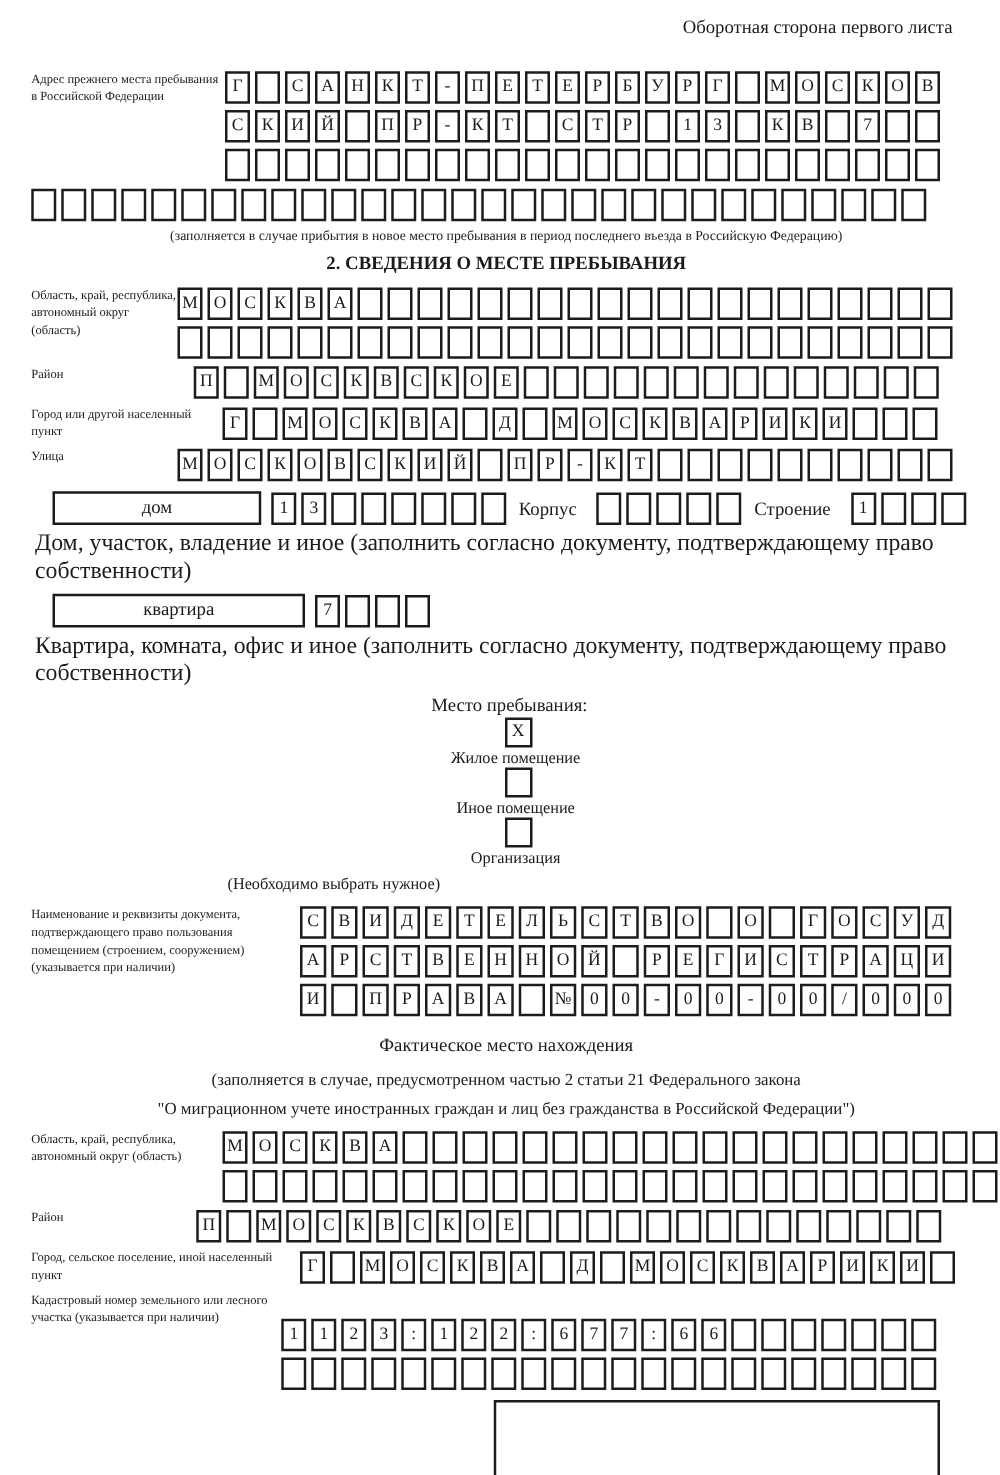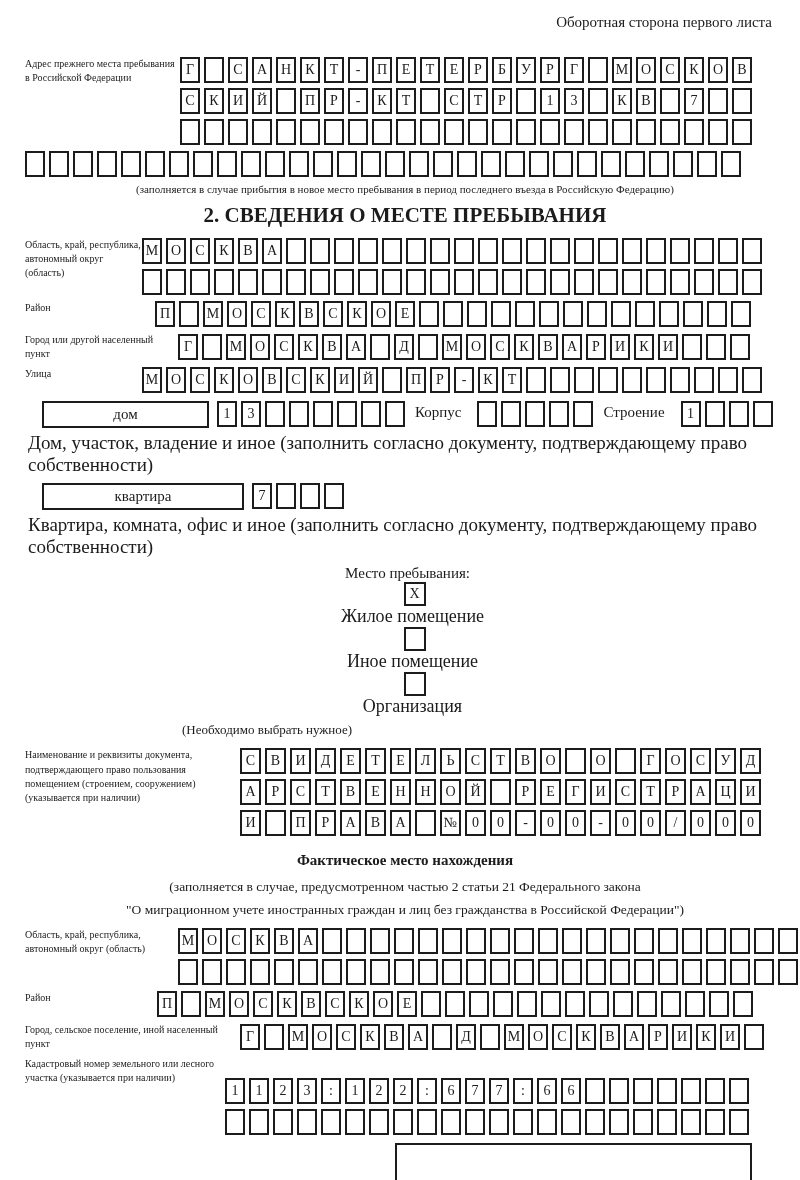--- a/index.html
+++ b/index.html
@@ -3,21 +3,21 @@
 <meta charset="utf-8">
 <style>
   html,body{margin:0;padding:0;background:#fff;}
   body{
     width:800px;height:1180px;overflow:hidden;
     font-family:"Liberation Serif", serif;
     color:#1b1b1b;
   }
   .page{padding:12px 0 0 25px;width:775px;}
 
-  .corner-note{text-align:right;font-size:15px;margin:2px 28px 26px 0;}
+  .corner-note{text-align:right;font-size:15px;margin:2px 38px 26px 0;}
 
   
   .cells{display:flex;gap:4px;}
   .cell{
     width:20px;height:26px;box-sizing:border-box;
     border:2px solid #1c1c1c;background:#fff;
     display:flex;align-items:center;justify-content:center;
     font-size:14px;line-height:1;
   }
   .cells-wide .cell{width:21px;}
@@ -25,47 +25,47 @@
 
   .block{display:flex;align-items:flex-start;}
   .block.vcenter{align-items:center;}
   .block-label{font-size:10px;line-height:1.42;flex-shrink:0;}
 
   .w155{width:155px;} .w117{width:117px;} .w130{width:130px;}
   .w153{width:153px;} .w215{width:215px;} .w200{width:200px;}
 
   .note{font-size:11px;text-align:center;margin:6px 0 8px 0;width:760px;}
   .note-left{font-size:19px;margin:4px 0 7px 3px;}
-  .section-title{font-size:21px;font-weight:bold;text-align:center;width:760px;margin:4px 0 10px 0;}
+  .section-title{font-size:15px;font-weight:bold;text-align:center;width:760px;margin:4px 0 10px 0;}
 
   .mt6{margin-top:6px;}
 
   .widebox{
     box-sizing:border-box;border:2px solid #1c1c1c;height:27px;
     display:flex;align-items:center;justify-content:center;
     font-size:15px;flex-shrink:0;
   }
   .widebox.house{width:167px;}
   .widebox.flat{width:202px;}
   .inline-label{font-size:15px;padding:3px 8px 0 10px;flex-shrink:0;}
 
-  .house-row{display:flex;align-items:flex-start;margin-top:8px;padding-left:17px;}
+  .house-row{display:flex;align-items:center;margin-top:8px;padding-left:17px;}
   .house-row .cells{margin-left:8px;}
 
   .stay-row{display:flex;align-items:center;flex-direction:column;}
   .stay-label{font-size:15px;margin-right:10px;}
   .checkbox{
     width:22px;height:24px;box-sizing:border-box;border:2px solid #1c1c1c;
     display:flex;align-items:center;justify-content:center;
     font-size:14px;margin:0 10px 0 14px;flex-shrink:0;
   }
-  .opt-label{font-size:18px;}
+  .opt-label{font-size:13px;}
   .stay-note{font-size:13px;margin:5px 0 10px 157px;}
 
-  .center-head{font-size:15px;font-weight:bold;text-align:center;width:760px;margin:16px 0 8px 0;}
+  .center-head{font-size:15px;font-weight:normal;text-align:center;width:760px;margin:16px 0 8px 0;}
   .law-note{font-size:13.5px;text-align:center;width:760px;margin:0 0 2px 0;line-height:1.5;}
 
   .stamp-box{
     box-sizing:border-box;border:2px solid #1c1c1c;
     width:357px;height:176px;margin:8px 0 0 370px;background:#fff;
   }
 </style>
 </head>
 <body>
 

